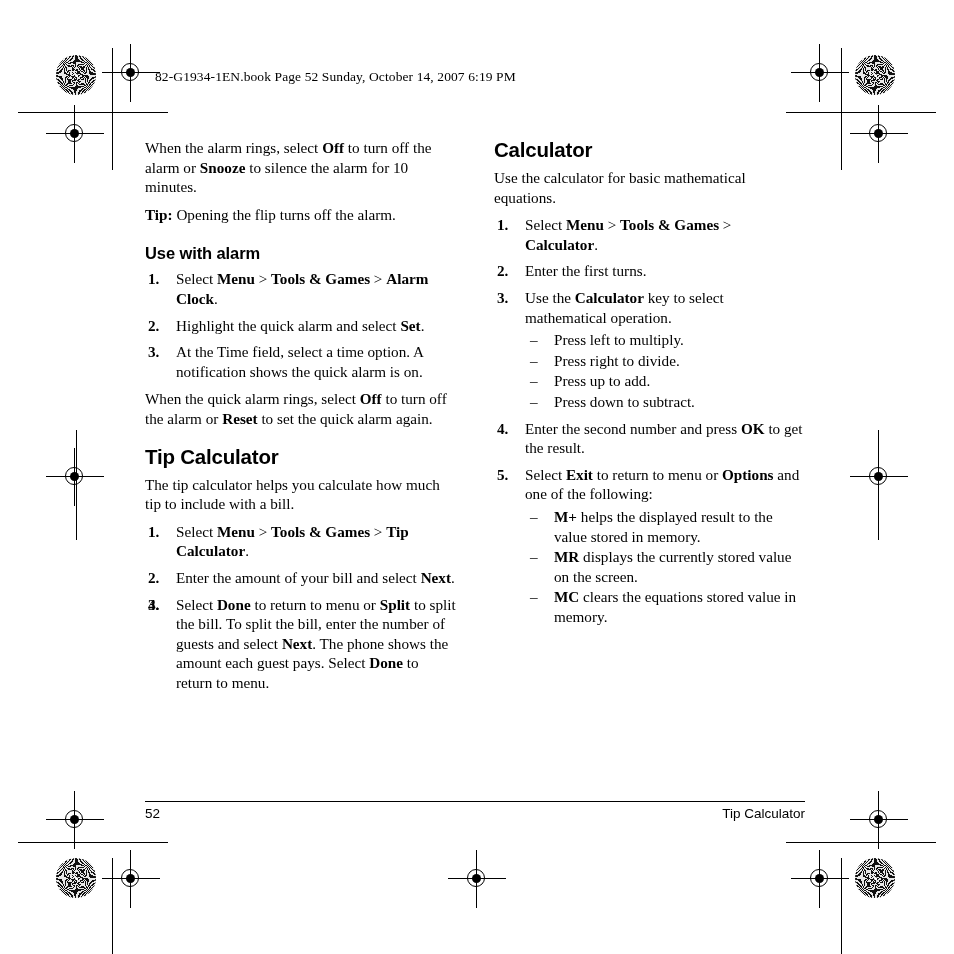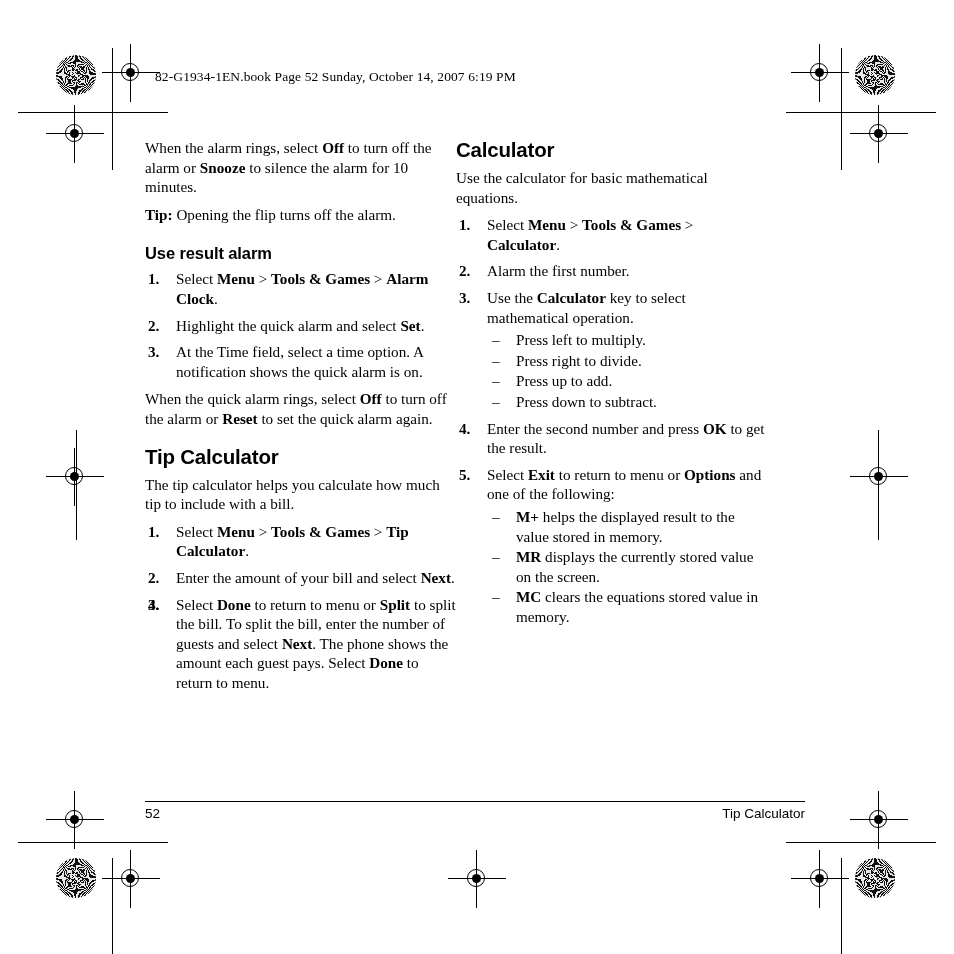--- a/index.html
+++ b/index.html
@@ -98,20 +98,21 @@
     letter-spacing: 0.1px;
     white-space: nowrap;
   }
 
   .columns {
     position: absolute;
     left: 145px;
     top: 138px;
     width: 660px;
     display: flex;
+    gap: 38px;
   }
   .col { width: 311px; }
   .col-right { width: 311px; }
 
   h1.sec {
     font-family: "Liberation Sans", sans-serif;
     font-size: 20.5px;
     font-weight: bold;
     margin: 16px 0 6px 0;
     letter-spacing: -0.2px;
@@ -287,21 +288,21 @@
   <div class="doc-header">82-G1934-1EN.book  Page 52  Sunday, October 14, 2007  6:19 PM</div>
 
   <div class="columns">
 
     <div class="col">
 
       <p class="body"><span>When the alarm rings, select </span><b>Off</b><span> to turn off the alarm or </span><b>Snooze</b><span> to silence the alarm for 10 minutes.</span></p>
 
       <p class="body"><b>Tip:</b><span> Opening the flip turns off the alarm.</span></p>
 
-      <h2 class="sub">Use result alarm</h2>
+      <h2 class="sub">Use with alarm</h2>
 
       <ol class="steps">
         <li>
           <span class="num">1.</span><span>Select </span><b>Menu</b><span> &gt; </span><b>Tools &amp; Games</b><span> &gt; </span><b>Alarm Clock</b><span>.</span>
         </li>
         <li>
           <span class="num">2.</span><span>Highlight the quick alarm and select </span><b>Set</b><span>.</span>
         </li>
         <li>
           <span class="num">3.</span><span>At the Time field, select a time option. A notification shows the quick alarm is on.</span>
@@ -334,21 +335,21 @@
 
       <h1 class="sec">Calculator</h1>
 
       <p class="body">Use the calculator for basic mathematical equations.</p>
 
       <ol class="steps">
         <li>
           <span class="num">1.</span><span>Select </span><b>Menu</b><span> &gt; </span><b>Tools &amp; Games</b><span> &gt; </span><b>Calculator</b><span>.</span>
         </li>
         <li>
-          <span class="num">2.</span><span>Alarm the first number.</span>
+          <span class="num">2.</span><span>Enter the first turns.</span>
         </li>
         <li>
           <span class="num">3.</span><span>Use the </span><b>Calculator</b><span> key to select mathematical operation.</span>
           <ul class="dashes">
             <li>
               <span class="dash">–</span><span>Press left to multiply.</span>
             </li>
             <li>
               <span class="dash">–</span><span>Press right to divide.</span>
             </li>

